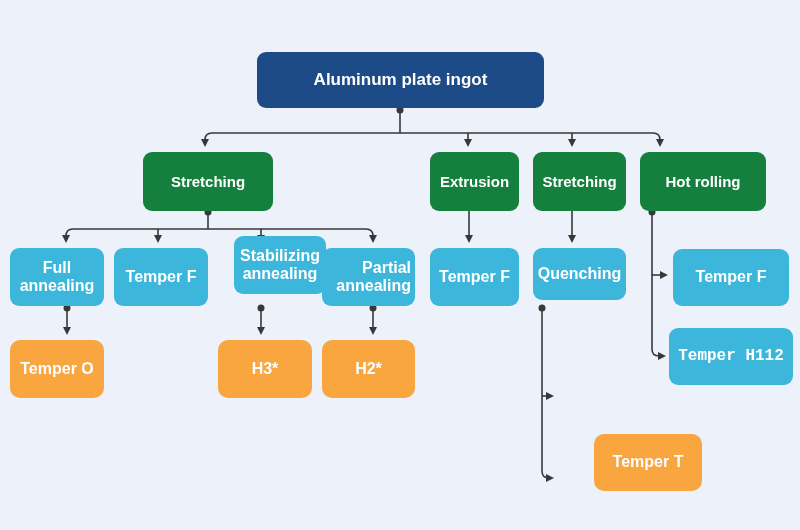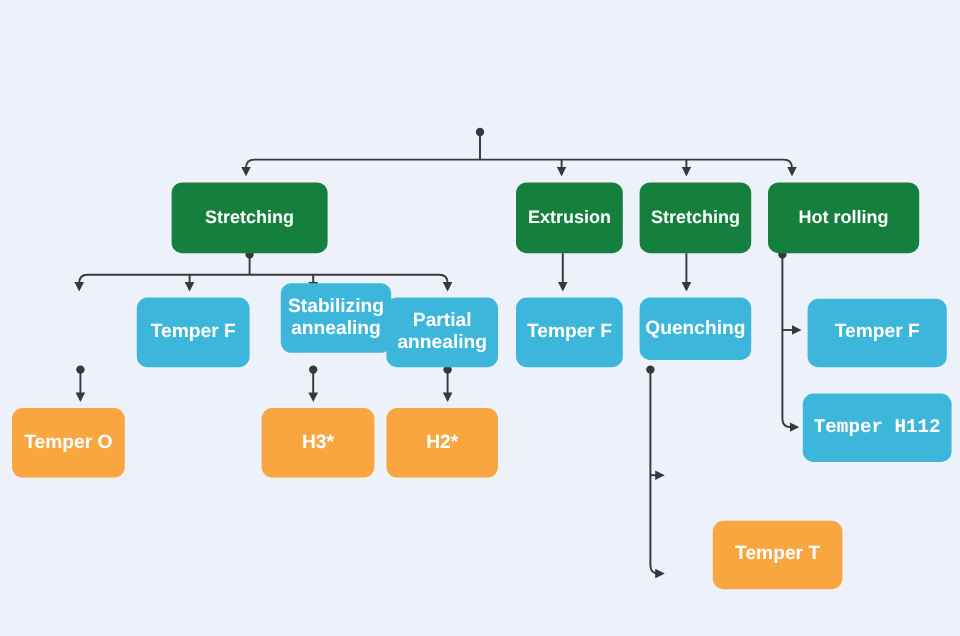--- a/index.html
+++ b/index.html
@@ -19,32 +19,32 @@
     text-align:center;
     font-weight:600;
     font-size:16px;
     line-height:1.15;
     padding:2px 4px;
     box-sizing:border-box;
   }
   .root{background:#1d4b87;font-size:17px;font-weight:700;}
   .process{background:#15803d;font-size:15px;}
   .state{background:#3db6dc;}
-  .temper{background:#f9a640;}
+  .temper{background:#f9a640;border-radius:10px;}
 
   
   .n-root{left:257px;top:52px;width:287px;height:56px;}
   .n-str1{left:143px;top:152px;width:130px;height:59px;}
   .n-extr{left:430px;top:152px;width:89px;height:59px;}
   .n-str2{left:533px;top:152px;width:93px;height:59px;}
   .n-hot {left:640px;top:152px;width:126px;height:59px;}
   .n-full{left:10px; top:248px;width:94px;height:58px;}
   .n-tf1 {left:114px;top:248px;width:94px;height:58px;}
   .n-stab{left:218px;top:236px;width:92px;height:58px;margin-left:16px;}
-  .n-part{left:322px;top:248px;width:93px;height:58px;}
+  .n-part{left:322px;top:248px;width:93px;height:58px;text-align:right;}
   .n-tf2 {left:430px;top:248px;width:89px;height:58px;}
   .n-quen{left:533px;top:248px;width:93px;height:52px;}
   .n-tf3 {left:673px;top:249px;width:116px;height:57px;}
   .n-h112{left:669px;top:328px;width:124px;height:57px;font-family:Liberation Mono, monospace;}
   .n-to  {left:10px; top:340px;width:94px;height:58px;}
   .n-h3  {left:218px;top:340px;width:94px;height:58px;}
   .n-h2  {left:322px;top:340px;width:93px;height:58px;}
   .n-tw  {left:560px;top:365px;width:108px;height:57px;}
   .n-tt  {left:560px;top:434px;width:108px;height:57px;margin-left:34px;}
 </style>
@@ -89,26 +89,28 @@
       <circle cx="400" cy="110" r="3.5"></circle>
       <circle cx="208" cy="212" r="3.5"></circle>
       <circle cx="652" cy="212" r="3.5"></circle>
       <circle cx="67" cy="308" r="3.5"></circle>
       <circle cx="261" cy="308" r="3.5"></circle>
       <circle cx="373" cy="308" r="3.5"></circle>
       <circle cx="542" cy="308" r="3.5"></circle>
     </g>
   </svg>
 
+  <div class="node root n-root">Aluminum plate ingot</div>
 
   <div class="node process n-str1">Stretching</div>
   <div class="node process n-extr">Extrusion</div>
   <div class="node process n-str2">Stretching</div>
   <div class="node process n-hot">Hot rolling</div>
 
+  <div class="node state n-full">Full annealing</div>
   <div class="node state n-tf1">Temper F</div>
   <div class="node state n-stab">Stabilizing annealing</div>
   <div class="node state n-part">Partial annealing</div>
   <div class="node state n-tf2">Temper F</div>
   <div class="node state n-quen">Quenching</div>
   <div class="node state n-tf3">Temper F</div>
   <div class="node state n-h112">Temper H112</div>
 
   <div class="node temper n-to">Temper O</div>
   <div class="node temper n-h3">H3*</div>

